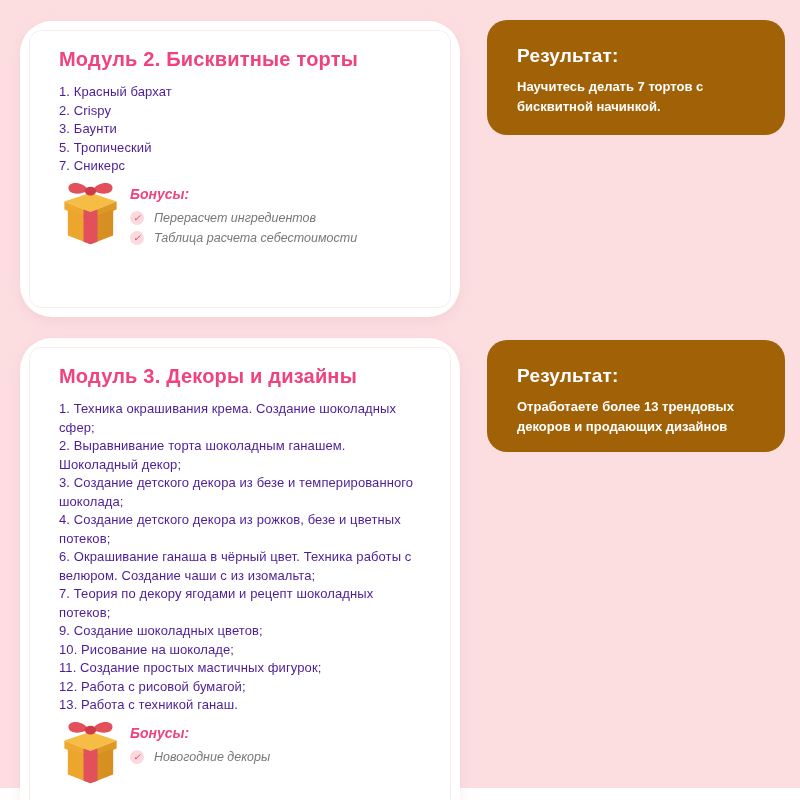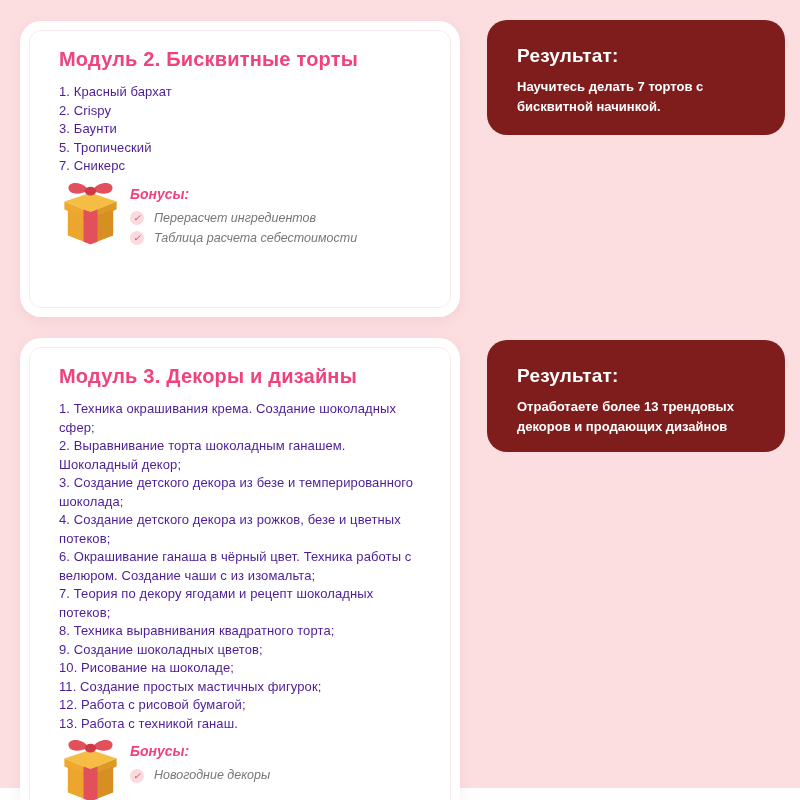--- a/index.html
+++ b/index.html
@@ -13,21 +13,21 @@
   }
   .page-bg {
     position: absolute; left: 0; top: 0;
     width: 800px; height: 788px;
     background: #fcdee1;
   }
   
   .card {
     position: absolute; left: 20px; width: 440px;
     background: #ffffff;
-    border-radius: 21px;
+    border-radius: 32px;
     box-shadow: 0 4px 14px rgba(213,148,158,0.18);
   }
   .card::before {
     content: ""; position: absolute; inset: 9px;
     border: 1px solid #f7edef; border-radius: 12px;
     pointer-events: none;
   }
   .card1 { top: 21px;  height: 296px; }
   .card2 { top: 338px; height: 568px; }
   .card-content { position: relative; padding: 26px 34px 0 39px; }
@@ -58,21 +58,21 @@
   }
   .check {
     width: 14px; height: 14px; border-radius: 50%;
     background: #fbd9df; color: #d6435f;
     font-size: 9px; line-height: 14px; text-align: center;
     margin-right: 10px; flex: 0 0 auto;
   }
   
   .result {
     position: absolute; left: 487px; width: 298px;
-    background: #7f1d1d; border-radius: 20px;
+    background: #a16207; border-radius: 20px;
     color: #ffffff; padding: 25px 30px;
   }
   .result1 { top: 20px;  height: 115px; }
   .result2 { top: 340px; height: 112px; }
   .result-title {
     margin: 0 0 10px 0;
     font-size: 19px; font-weight: bold; letter-spacing: 0.2px;
   }
   .result-text {
     margin: 0; max-width: 220px;
@@ -130,21 +130,20 @@
 <section class="card card2">
   <div class="card-content">
     <h2 class="module-title">Модуль 3. Декоры и дизайны</h2>
     <ul class="module-list" style="max-width:382px;">
       <li>1. Техника окрашивания крема. Создание шоколадных сфер;</li>
       <li>2. Выравнивание торта шоколадным ганашем. Шоколадный декор;</li>
       <li>3. Создание детского декора из безе и темперированного шоколада;</li>
       <li>4. Создание детского декора из рожков, безе и цветных потеков;</li>
       <li>6. Окрашивание ганаша в чёрный цвет. Техника работы с велюром. Создание чаши с из изомальта;</li>
       <li>7. Теория по декору ягодами и рецепт шоколадных потеков;</li>
-      <li>8. Техника выравнивания квадратного торта;</li>
       <li>9. Создание шоколадных цветов;</li>
       <li>10. Рисование на шоколаде;</li>
       <li>11. Создание простых мастичных фигурок;</li>
       <li>12. Работа с рисовой бумагой;</li>
       <li>13. Работа с техникой ганаш.</li>
     </ul>
     <div class="bonus-row">
       <svg class="gift" viewBox="0 0 72 78" aria-hidden="true">
         <path d="M34 14 C26 2 8 4 11 13 C13 20 26 19 34 14 Z" fill="#e2505c"></path>
         <path d="M38 14 C46 2 64 4 61 13 C59 20 46 19 38 14 Z" fill="#e2505c"></path>

